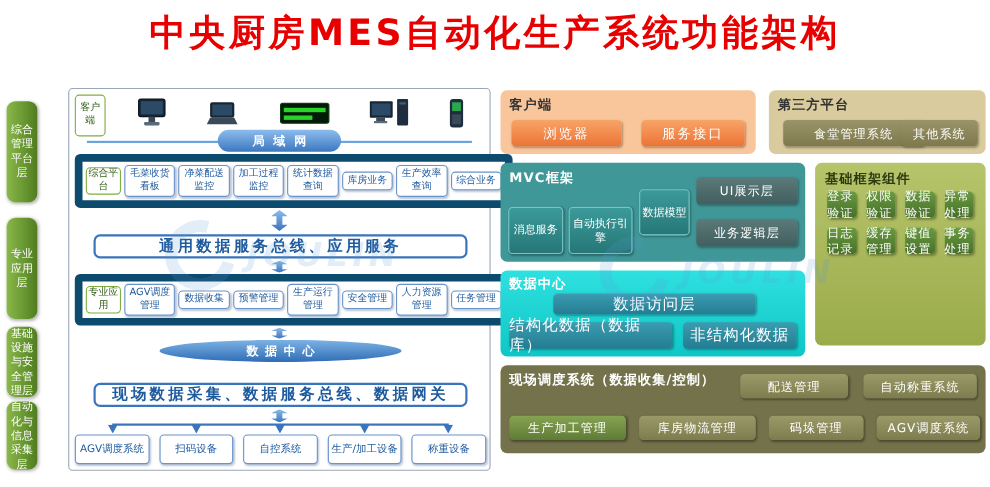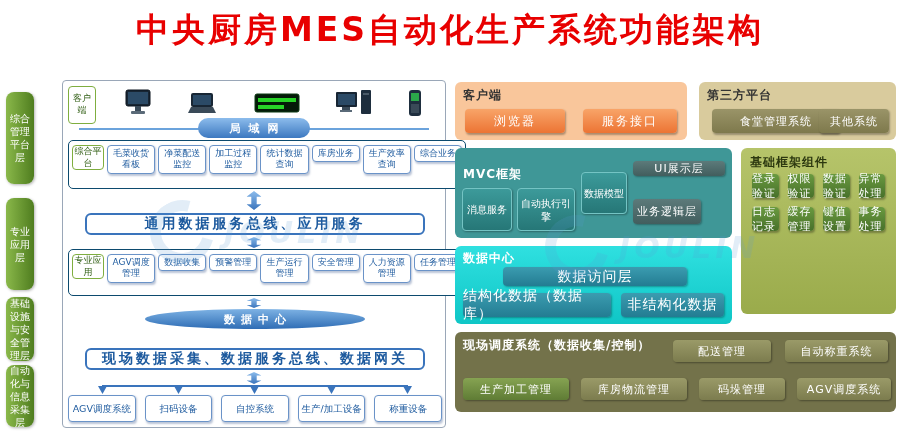--- a/index.html
+++ b/index.html
@@ -16,22 +16,22 @@
   
   .main-box{position:absolute;left:62px;top:80px;width:384px;height:348px;border:1px solid #9aa7b8;border-radius:4px;background:#fff}
   .tag{border:1.5px solid #7fae3f;border-radius:4px;color:#2f5d12;background:#fff;font-size:9px;line-height:1.3;
        display:flex;align-items:center;justify-content:center;text-align:center}
   .client-tag{position:absolute;left:5px;top:5px;width:28px;height:38px}
   .devices-row{position:absolute;left:44px;top:4px;width:334px;height:36px;display:flex;align-items:flex-end;justify-content:space-around}
   .lan-line{position:absolute;left:16px;right:16px;top:47px;height:2px;background:#6ba3dc}
   .lan-pill{position:absolute;left:50%;top:37px;transform:translateX(-50%);width:112px;height:20px;
        background:linear-gradient(#8cbcec,#3c78c0);border-radius:10px;color:#fff;font-weight:bold;font-size:11px;
        letter-spacing:8px;padding-left:8px;display:flex;align-items:center;justify-content:center}
-  .node-row{position:absolute;left:5px;width:398px;border:1px solid #0c4a6e;border-radius:5px;
-       display:flex;align-items:flex-start;gap:3px;padding:4px 3px;background:#fff}
+  .node-row{position:absolute;left:5px;width:398px;border:7px solid #0c4a6e;border-radius:5px;
+       display:flex;align-items:center;gap:3px;padding:4px 3px;background:#fff}
   .platform-row{top:59px;height:49px}
   .app-row{top:168px;height:47px}
   .row-tag{width:32px;flex:none}
   .nbox{flex:1;background:#fff;border:1px solid #6a93c8;border-radius:4px;color:#1d5a9e;font-size:9px;line-height:1.25;
        display:flex;align-items:center;justify-content:center;text-align:center;padding:2px 1px;
        box-shadow:1px 1.5px 2px rgba(60,90,140,.35)}
   .varrow{position:absolute;left:50%;transform:translateX(-50%);width:15px;background:linear-gradient(#8cbcec,#3a74bc);
        clip-path:polygon(50% 0%,100% 30%,68% 30%,68% 70%,100% 70%,50% 100%,0% 70%,32% 70%,32% 30%,0% 30%)}
   .a1{top:110px;height:19px}.a2{top:156px;height:11px}.a3{top:217px;height:10px}.a4{top:291px;height:12px}
   .bus-bar{position:absolute;left:22px;width:340px;height:22px;background:#fff;border:2px solid #3a74bc;border-radius:6px;
@@ -52,32 +52,32 @@
   .panel{position:absolute;border-radius:6px}
   .panel-title{font-weight:bold;font-size:12px;letter-spacing:1px;color:#333}
   .client-panel{left:455px;top:82px;width:232px;height:58px;background:#f9c69b;padding:5px 8px}
   .btn{display:flex;align-items:center;justify-content:center;color:#fff;border-radius:4px;
        box-shadow:1px 1.5px 2px rgba(0,0,0,.3)}
   .orange-btn{position:absolute;height:24px;top:27px;background:linear-gradient(#f8a468,#ec7434);font-size:12px;letter-spacing:2px}
   .ob1{left:10px;width:100px}.ob2{left:128px;width:94px}
   .tp-panel{left:699px;top:82px;width:197px;height:58px;background:#d9cb9d;padding:5px 8px}
   .tan-btn{position:absolute;height:24px;top:27px;background:linear-gradient(#9a9468,#7e794c);font-size:11px;letter-spacing:1px}
   .tb1{left:13px;width:128px}.tb2{left:120px;width:70px}
-  .mvc-panel{left:455px;top:148px;width:277px;height:90px;background:#3f9797;padding:18px 8px}
+  .mvc-panel{left:455px;top:148px;width:277px;height:90px;background:#3f9797;padding:5px 8px}
   .mvc-panel .panel-title{color:#fff}
   .teal-btn{position:absolute;background:linear-gradient(#3c9a9a,#267777);border:1px solid #74c4c4;color:#fff;border-radius:4px;
        font-size:10px;line-height:1.3;display:flex;align-items:center;justify-content:center;text-align:center;
        box-shadow:1px 1px 2px rgba(0,0,0,.3)}
   .mv1{left:7px;top:40px;width:50px;height:43px}
   .mv2{left:62px;top:40px;width:58px;height:43px}
   .mv3{left:126px;top:24px;width:46px;height:42px}
   .dark-btn{position:absolute;background:linear-gradient(#5c7a7a,#425e5e);color:#fff;border-radius:4px;font-size:11px;
        letter-spacing:1px;display:flex;align-items:center;justify-content:center;box-shadow:1px 1px 2px rgba(0,0,0,.3)}
-  .mv4{left:178px;top:13px;width:92px;height:15px}
-  .mv5{left:178px;top:51px;width:68px;height:25px}
+  .mv4{left:178px;top:13px;width:92px;height:25px}
+  .mv5{left:178px;top:51px;width:92px;height:25px}
   .fw-panel{left:741px;top:148px;width:155px;height:166px;background:linear-gradient(#b6c46a,#9aab4b);padding:26px 11px 8px}
   .fw-panel .panel-title{position:absolute;top:6px;left:9px;color:#2c380f}
   .fw-grid{display:grid;grid-template-columns:1fr 1fr 1fr 1fr;gap:9px}
   .green-btn{height:24px;background:linear-gradient(#6a9a40,#47702a);color:#fff;border-radius:4px;font-size:11px;
        letter-spacing:1px;display:flex;align-items:center;justify-content:center;box-shadow:1px 1.5px 2px rgba(0,0,0,.3)}
   .dc-panel{left:455px;top:246px;width:277px;height:78px;background:linear-gradient(#2fe0e0,#0fc6c6);padding:4px 8px}
   .dc-panel .panel-title{color:#fff}
   .cyan-btn{position:absolute;background:linear-gradient(#3b9cb0,#237c92);color:#fff;border-radius:4px;font-size:14px;
        letter-spacing:1px;display:flex;align-items:center;justify-content:center;box-shadow:1px 1px 2px rgba(0,0,0,.3)}
   .dcb0{left:48px;top:21px;width:184px;height:19px}

